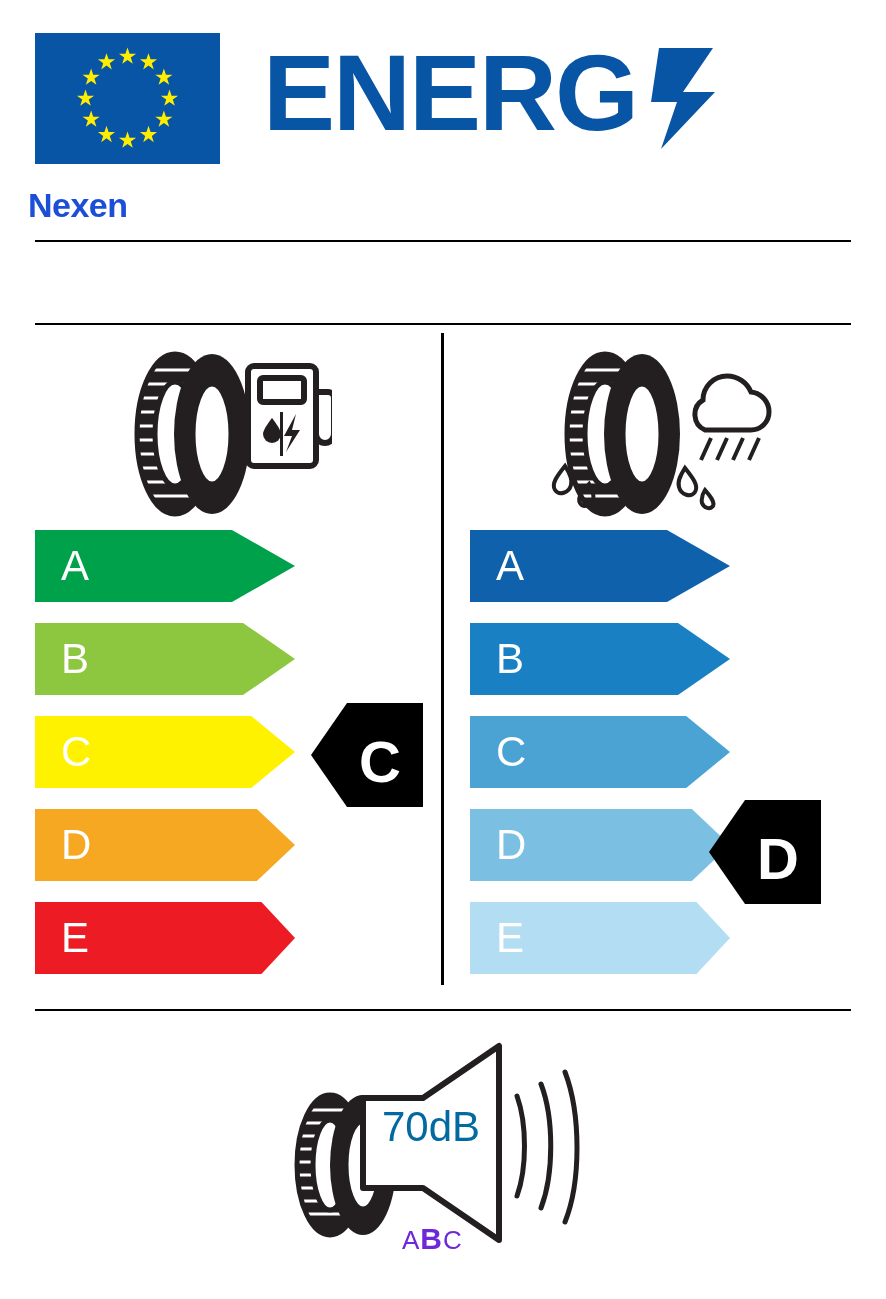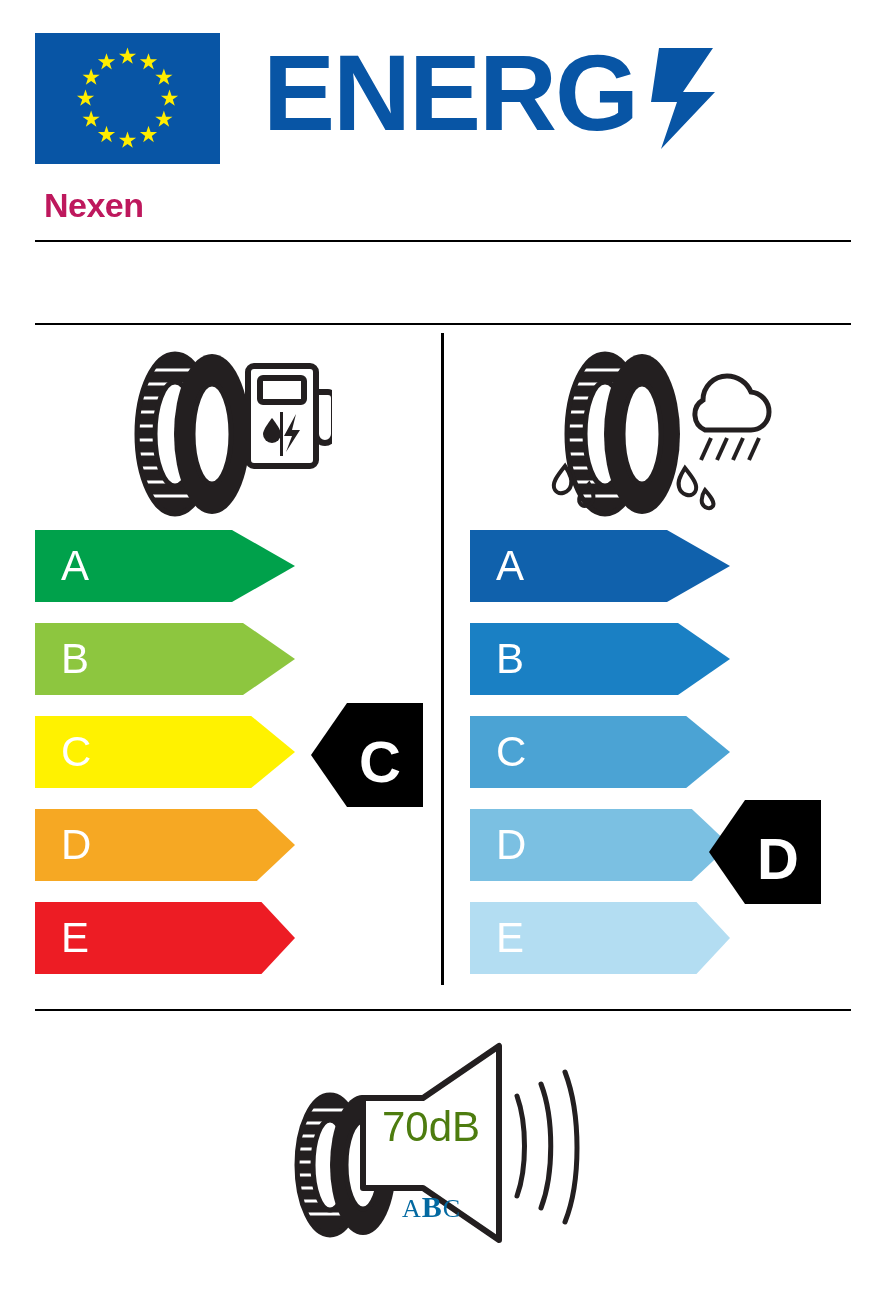--- a/index.html
+++ b/index.html
@@ -33,26 +33,26 @@
     left: 243px;
     top: 46px;
     width: 470px;
     height: 105px;
     margin-left: 20px;
   }
   #energ-word svg { display: block; width: 100%; height: 100%; }
 
   #brand-name {
     position: absolute;
-    left: 44px;
+    left: 28px;
     top: 186px;
     font-size: 34px;
     font-weight: bold;
     letter-spacing: -0.5px;
-    color: #be185d;
+    color: #1d4ed8;
   }
 
   .hline {
     position: absolute;
     left: 35px;
     width: 816px;
     height: 2px;
     background: #000;
   }
   #line-under-brand { top: 240px; }
@@ -134,31 +134,30 @@
   #wet-result .result-letter { left: 48px; top: 30px; }
 
   
   #noise-db {
     position: absolute;
     left: 366px;
     top: 1103px;
     width: 130px;
     text-align: center;
     font-size: 42px;
-    color: #4d7c0f;
+    color: #0369a1;
   }
   #noise-classes {
     position: absolute;
     left: 402px;
-    top: 1190px;
+    top: 1222px;
     width: 120px;
     font-size: 26px;
     letter-spacing: 1px;
-    color: #0369a1;
-    font-family: Liberation Serif, serif;
+    color: #6d28d9;
   }
   #noise-classes .on {
     font-weight: bold;
     font-size: 30px;
   }
 </style>
 </head>
 <body>
 
 <div id="eu-flag">

